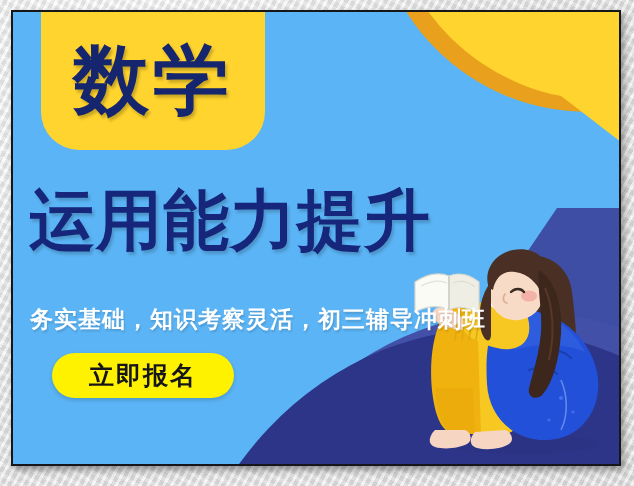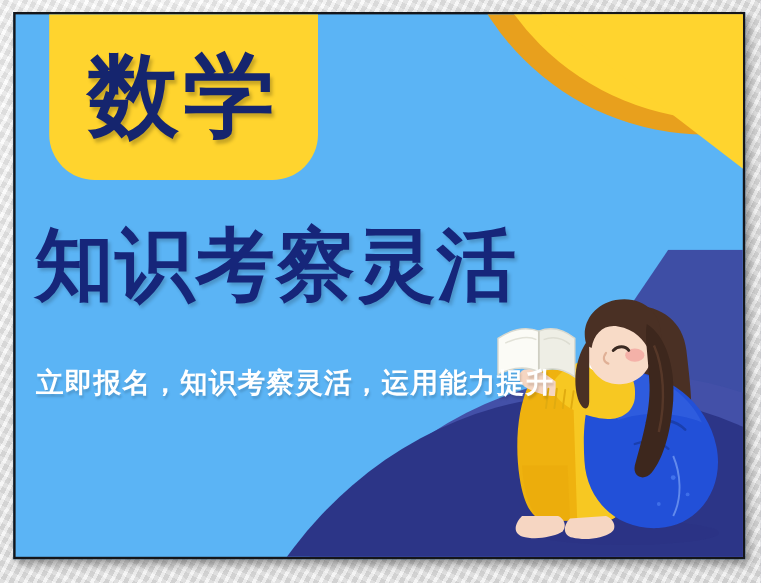--- a/index.html
+++ b/index.html
@@ -203,19 +203,22 @@
                  C92 22 84 30 82 42 Z" fill="#4a3024"></path>
 
         <path d="M128 22 C144 32 152 58 150 86 C148 112 142 134 132 146
                  C126 153 116 150 118 140 C124 118 132 92 130 68 C129 48 126 32 128 22 Z" fill="#3d271d"></path>
         <path d="M80 34 C70 46 66 66 70 82 C73 94 80 96 80 86 C80 70 80 50 80 34 Z" fill="#4a3024"></path>
 
         <path d="M134 40 C142 58 144 86 138 112" stroke="#5c3c2c" stroke-width="2" fill="none" opacity=".8"></path>
       </svg>
     </div>
 
-    <div class="layer" id="headline">知识考察灵活</div>
-
-    <div class="layer" id="subtitle">立即报名，知识考察灵活，运用能力提升</div>
-
+    <div class="layer" id="headline">运用能力提升</div>
+
+    <div class="layer" id="subtitle">务实基础，知识考察灵活，初三辅导冲刺班</div>
+
+    <div class="layer" id="cta">
+      <span id="cta-text">立即报名</span>
+    </div>
 
   </div>
 </div>
 
 </body></html>

